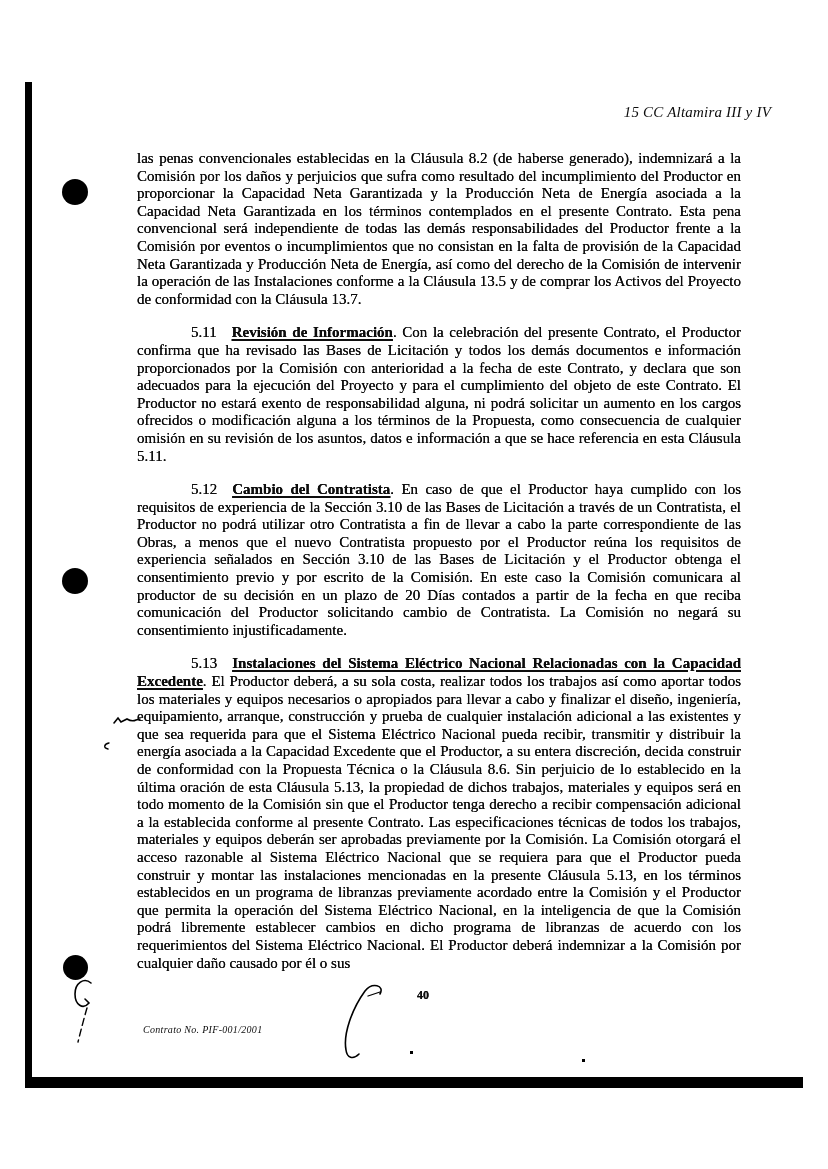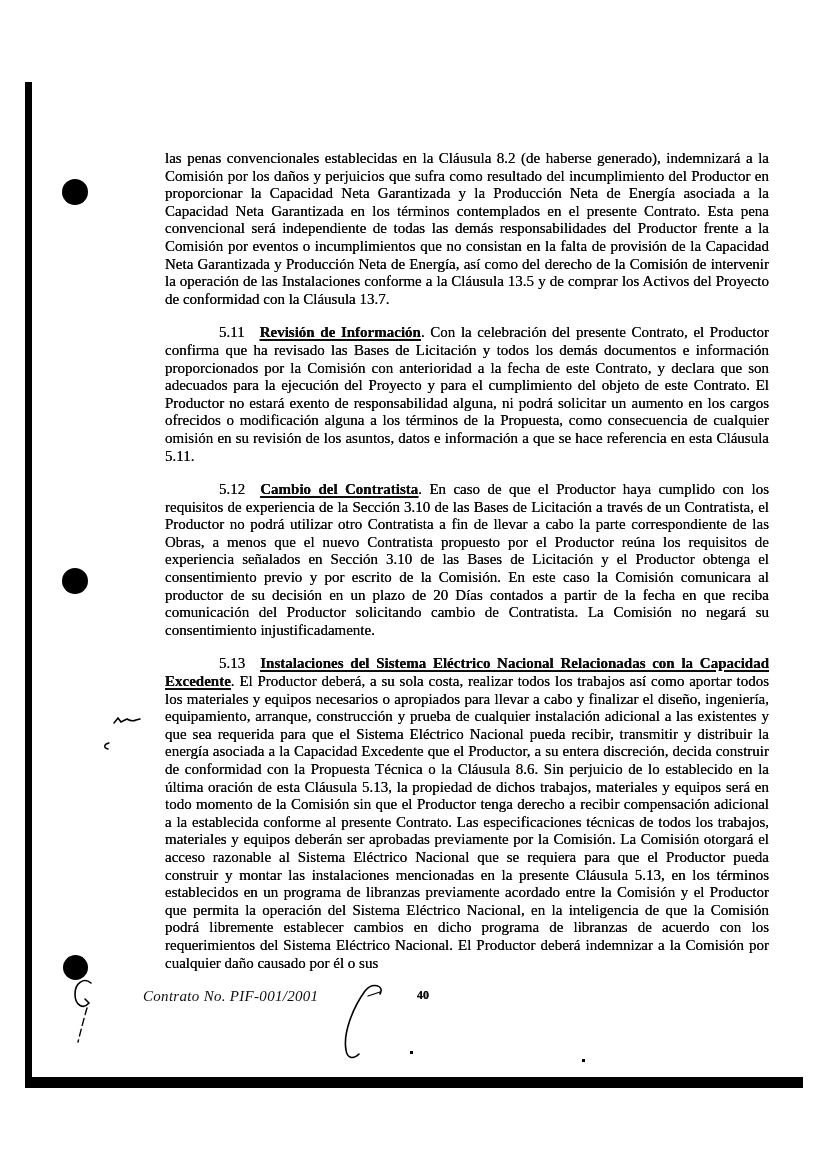--- a/index.html
+++ b/index.html
@@ -54,43 +54,42 @@
   }
   
   .content {
     position: absolute;
     left: 137px; top: 150px;
     width: 604px;
     font-size: 15px;
     line-height: 17.6px;
     text-align: justify;
     text-shadow: 0 0 0.4px #000;
-    margin-left: 28px;
   }
   .para { margin: 0 0 16px 0; }
   .para:last-child { margin-bottom: 0; }
   .para.indented { text-indent: 54px; }
   .sec-num {
     font-weight: normal;
     margin-right: 15px;
   }
   .sec-num:empty { display: none; }
   .sec-heading {
     font-weight: bold;
     text-decoration: underline;
     text-decoration-thickness: 1.5px;
     text-underline-offset: 2px;
   }
   .sec-heading:empty { display: none; }
   
   .footer-contract {
     position: absolute;
-    left: 143px; top: 988px;
+    left: 143px; top: 1024px;
     font-style: italic;
-    font-size: 15px;
+    font-size: 10px;
     letter-spacing: 0.3px;
   }
   .footer-page {
     position: absolute;
     left: 417px; top: 988px;
     font-weight: bold;
     font-size: 12px;
     text-shadow: 0 0 0.4px #000;
   }
 </style>
@@ -114,20 +113,21 @@
     <path d="M 114 723 l 4 -5 l 3 4 l 6 -3 q 5 3 9 1 l 4 -1" fill="none" stroke="#000" stroke-width="1.6" stroke-linecap="round"></path>
     <path d="M 109 743 c -5 1 -6 5 -1 6" fill="none" stroke="#000" stroke-width="1.4" stroke-linecap="round"></path>
 
     <path d="M 380 994 C 385 985, 372 982, 365 991 C 352 1009, 343 1034, 346 1050 C 347 1058, 353 1060, 359 1054" fill="none" stroke="#000" stroke-width="1.6" stroke-linecap="round"></path>
     <path d="M 368 996 l 12 -4" fill="none" stroke="#000" stroke-width="1.3" stroke-linecap="round"></path>
 
     <rect x="410" y="1051" width="3" height="3" fill="#000"></rect>
     <rect x="582" y="1059" width="3" height="3" fill="#000"></rect>
   </svg>
 
+  <div class="header-right">15 CC Altamira III y IV</div>
 
   <main class="content">
 
     <p class="para"><span class="sec-body">las penas convencionales establecidas en la Cláusula 8.2 (de haberse generado), indemnizará a la Comisión por los daños y perjuicios que sufra como resultado del incumplimiento del Productor en proporcionar la Capacidad Neta Garantizada y la Producción Neta de Energía asociada a la Capacidad Neta Garantizada en los términos contemplados en el presente Contrato.  Esta pena convencional será independiente de todas las demás responsabilidades del Productor frente a la Comisión por eventos o incumplimientos que no consistan en la falta de provisión de la Capacidad Neta Garantizada y Producción Neta de Energía, así como del derecho de la Comisión de intervenir la operación de las Instalaciones conforme a la Cláusula 13.5 y de comprar los Activos del Proyecto de conformidad con la Cláusula 13.7.</span></p>
 
     <p class="para indented"><span class="sec-num">5.11</span><span class="sec-heading">Revisión de Información</span><span class="sec-body">. Con la celebración del presente Contrato, el Productor confirma que ha revisado las Bases de Licitación y todos los demás documentos e información proporcionados por la Comisión con anterioridad a la fecha de este Contrato, y declara que son adecuados para la ejecución del Proyecto y para el cumplimiento del objeto de este Contrato.  El Productor no estará exento de responsabilidad alguna, ni podrá solicitar un aumento en los cargos ofrecidos o modificación alguna a los términos de la Propuesta, como consecuencia de cualquier omisión en su revisión de los asuntos, datos e información a que se hace referencia en esta Cláusula 5.11.</span></p>
 
     <p class="para indented"><span class="sec-num">5.12</span><span class="sec-heading">Cambio del Contratista</span><span class="sec-body">. En caso de que el Productor haya cumplido con los requisitos de experiencia de la Sección 3.10 de las Bases de Licitación a través de un Contratista, el Productor no podrá utilizar otro Contratista a fin de llevar a cabo la parte correspondiente de las Obras, a menos que el nuevo Contratista propuesto por el Productor reúna los requisitos de experiencia señalados en Sección 3.10 de las Bases de Licitación y el Productor obtenga el consentimiento previo y por escrito de la Comisión. En este caso la Comisión comunicara al productor de su decisión en un plazo de 20 Días contados a partir de la fecha en que reciba comunicación del Productor solicitando cambio de Contratista.  La Comisión no negará su consentimiento injustificadamente.</span></p>
 
     <p class="para indented"><span class="sec-num">5.13</span><span class="sec-heading">Instalaciones del Sistema Eléctrico Nacional Relacionadas con la Capacidad Excedente</span><span class="sec-body">. El Productor deberá, a su sola costa, realizar todos los trabajos así como aportar todos los materiales y equipos necesarios o apropiados para llevar a cabo y finalizar el diseño, ingeniería, equipamiento, arranque, construcción y prueba de cualquier instalación adicional a las existentes y que sea requerida para que el Sistema Eléctrico Nacional pueda recibir, transmitir y distribuir la energía asociada a la Capacidad Excedente que el Productor, a su entera discreción, decida construir de conformidad con la Propuesta Técnica o la Cláusula 8.6. Sin perjuicio de lo establecido en la última oración de esta Cláusula 5.13, la propiedad de dichos trabajos, materiales y equipos será en todo momento de la Comisión sin que el Productor tenga derecho a recibir compensación adicional a la establecida conforme al presente Contrato. Las especificaciones técnicas de todos los trabajos, materiales y equipos deberán ser aprobadas previamente por la Comisión.  La Comisión otorgará el acceso razonable al Sistema Eléctrico Nacional que se requiera para que el Productor pueda construir y montar las instalaciones mencionadas en la presente Cláusula 5.13, en los términos establecidos en un programa de libranzas previamente acordado entre la Comisión y el Productor que permita la operación del Sistema Eléctrico Nacional, en la inteligencia de que la Comisión podrá libremente establecer cambios en dicho programa de libranzas de acuerdo con los requerimientos del Sistema Eléctrico Nacional.  El Productor deberá indemnizar a la Comisión por cualquier daño causado por él o sus</span></p>

